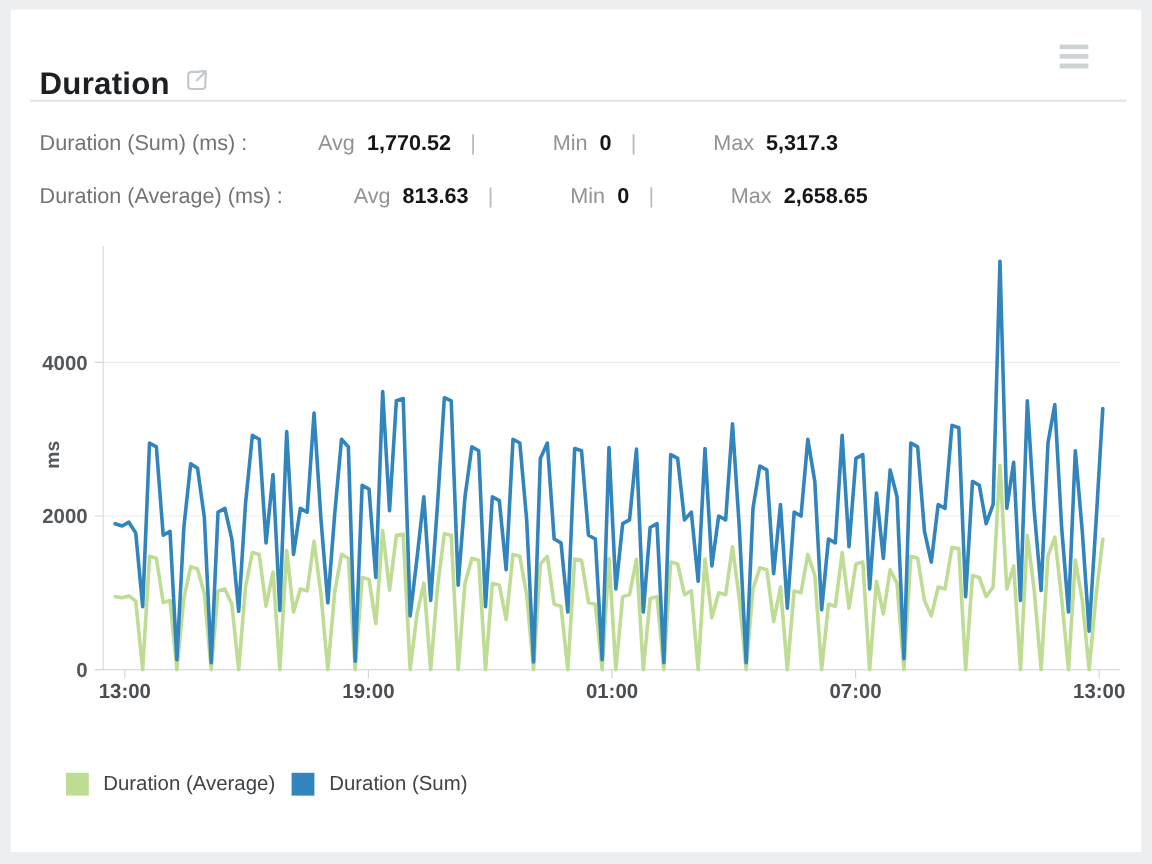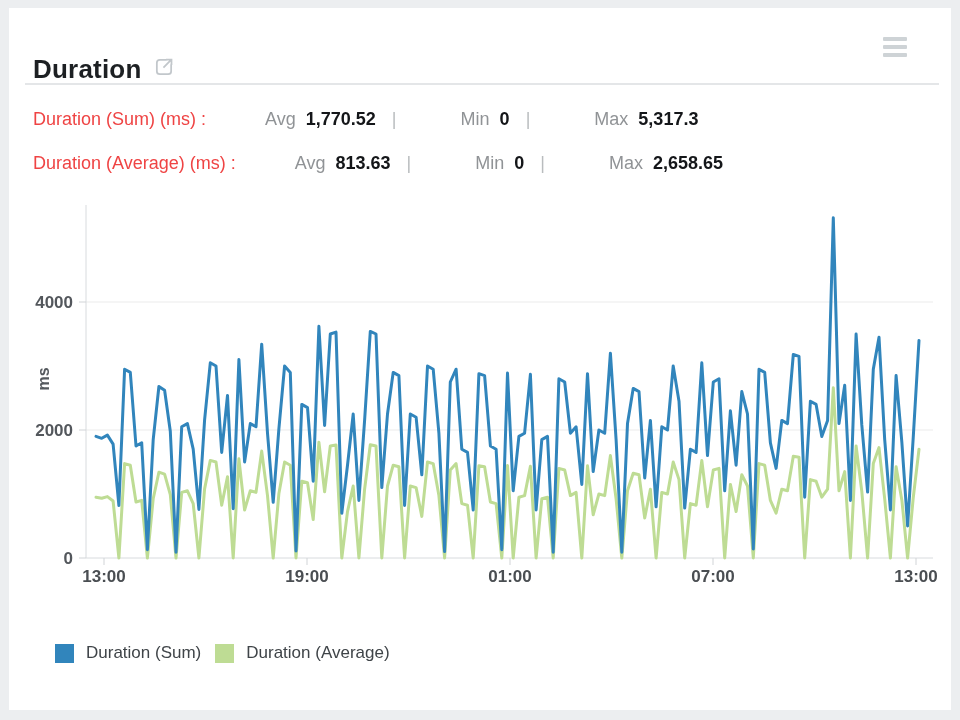--- a/index.html
+++ b/index.html
@@ -16,21 +16,21 @@
   
   .title-row{position:absolute;left:24px;top:26px;display:flex;align-items:center;gap:12px;margin-top:20px;}
   .title{font-size:26px;font-weight:700;color:#1d2023;letter-spacing:.2px;}
   .ext-icon{width:22px;height:22px;margin-top:-6px;cursor:pointer;}
   .menu-icon{position:absolute;right:44px;top:29px;width:24px;height:20px;display:flex;flex-direction:column;justify-content:space-between;cursor:pointer;}
   .menu-icon span{display:block;height:4px;border-radius:1px;background:#ced3d6;}
   .sep{position:absolute;left:16px;right:12px;top:75px;height:2px;background:#e4e6e8;border:none;margin:0;}
   
   .stats{position:absolute;left:24px;top:101px;}
   .stat-line{height:24px;margin-bottom:20px;font-size:18px;white-space:nowrap;}
-  .stat-line .metric{color:#ef4444;margin-right:6px;}
+  .stat-line .metric{color:#737373;margin-right:6px;}
   .stat-line .lbl{color:#909396;margin-right:5px;margin-left:48px;}
   .stat-line .val{color:#141619;font-weight:700;text-align:right;}
   .stat-line .pipe{color:#b9bcbe;margin:0 11px;}
   
   svg.chart{position:absolute;left:0;top:0;width:942px;height:702px;}
   .gridline{stroke:#ebebeb;stroke-width:1;}
   .axisline{stroke:#d8dbde;stroke-width:1;fill:none;}
   .tick{stroke:#d1d4d7;stroke-width:1;}
   .ytick-label{font-size:17px;font-weight:700;fill:#53575c;text-anchor:end;}
   .xtick-label{font-size:17px;font-weight:700;fill:#4a4e52;text-anchor:middle;}
@@ -111,22 +111,22 @@
       <text x="704" y="574" class="xtick-label">07:00</text>
       <line x1="907" x2="907" y1="550" y2="557" class="tick"></line>
       <text x="907" y="574" class="xtick-label">13:00</text>
       <text x="40" y="371" class="axis-unit" transform="rotate(-90 40 371)">ms</text>
       <polyline points="87.0,489.2 92.7,490.2 98.4,488.6 104.1,493.0 109.9,550.0 115.6,455.6 121.3,457.2 127.0,494.0 132.7,492.4 138.4,550.0 144.2,490.8 149.9,464.2 155.6,466.2 161.3,486.6 167.0,550.0 172.7,484.4 178.4,482.8 184.2,495.6 189.9,550.0 195.6,480.9 201.3,452.4 207.0,454.0 212.7,497.2 218.5,468.7 224.2,550.0 229.9,450.8 235.6,502.0 241.3,482.8 247.0,484.4 252.7,443.1 258.5,487.6 264.2,550.0 269.9,485.4 275.6,454.0 281.3,457.2 287.0,550.0 292.8,473.2 298.5,474.8 304.2,511.6 309.9,434.2 315.6,483.8 321.3,438.0 327.0,437.0 332.8,550.0 338.5,503.6 344.2,478.0 349.9,550.0 355.6,481.2 361.3,436.7 367.0,438.0 372.8,550.0 378.5,478.0 384.2,457.2 389.9,458.8 395.6,550.0 401.3,478.0 407.1,479.6 412.8,508.4 418.5,454.0 424.2,455.6 429.9,487.6 435.6,550.0 441.3,462.0 447.1,455.6 452.8,495.6 458.5,497.2 464.2,550.0 469.9,457.8 475.6,458.8 481.4,494.0 487.1,495.6 492.8,550.0 498.5,457.5 504.2,550.0 509.9,489.2 515.6,487.6 521.4,458.2 527.1,550.0 532.8,490.8 538.5,489.2 544.2,550.0 549.9,460.4 555.7,462.0 561.4,487.6 567.1,484.4 572.8,550.0 578.5,457.8 584.2,506.8 589.9,486.0 595.7,487.6 601.4,447.6 607.1,490.8 612.8,550.0 618.5,482.8 624.2,465.2 630.0,466.8 635.7,510.0 641.4,481.2 647.1,550.0 652.8,484.4 658.5,486.0 664.2,454.0 670.0,471.6 675.7,550.0 681.4,495.6 687.1,497.2 692.8,452.4 698.5,498.8 704.3,462.0 710.0,460.4 715.7,550.0 721.4,476.4 727.1,503.6 732.8,466.8 738.5,478.0 744.3,550.0 750.0,455.6 755.7,457.2 761.4,492.4 767.1,505.2 772.8,481.2 778.5,482.8 784.3,448.2 790.0,449.2 795.7,550.0 801.4,471.6 807.1,473.2 812.8,489.2 818.6,481.2 824.3,379.8 830.0,482.8 835.7,463.6 841.4,550.0 847.1,438.0 852.8,483.4 858.6,550.0 864.3,455.6 870.0,439.6 875.7,490.8 881.4,550.0 887.1,458.8 892.9,492.4 898.6,550.0 904.3,489.2 910.0,441.2" class="series" stroke="#bedc94"></polyline>
       <polyline points="87.0,428.4 92.7,430.3 98.4,427.1 104.1,436.1 109.9,497.5 115.6,361.2 121.3,364.4 127.0,438.0 132.7,434.8 138.4,541.7 144.2,431.6 149.9,378.5 155.6,382.3 161.3,423.3 167.0,544.2 172.7,418.8 178.4,415.6 184.2,441.2 189.9,501.4 195.6,411.8 201.3,354.8 207.0,358.0 212.7,444.4 218.5,387.4 224.2,500.7 229.9,351.6 235.6,454.0 241.3,415.6 247.0,418.8 252.7,336.2 258.5,425.2 264.2,494.3 269.9,420.7 275.6,358.0 281.3,364.4 287.0,543.0 292.8,396.4 298.5,399.6 304.2,473.2 309.9,318.3 315.6,417.5 321.3,326.0 327.0,324.1 332.8,505.2 338.5,457.2 344.2,406.0 349.9,492.4 355.6,412.4 361.3,323.4 367.0,326.0 372.8,479.6 378.5,406.0 384.2,364.4 389.9,367.6 395.6,497.5 401.3,406.0 407.1,409.2 412.8,466.8 418.5,358.0 424.2,361.2 429.9,425.2 435.6,543.6 441.3,374.0 447.1,361.2 452.8,441.2 458.5,444.4 464.2,502.0 469.9,365.7 475.6,367.6 481.4,438.0 487.1,441.2 492.8,541.7 498.5,365.0 504.2,482.8 509.9,428.4 515.6,425.2 521.4,366.3 527.1,502.0 532.8,431.6 538.5,428.4 544.2,544.2 549.9,370.8 555.7,374.0 561.4,425.2 567.1,418.8 572.8,476.4 578.5,365.7 584.2,463.6 589.9,422.0 595.7,425.2 601.4,345.2 607.1,431.6 612.8,544.2 618.5,415.6 624.2,380.4 630.0,383.6 635.7,470.0 641.4,412.4 647.1,498.8 652.8,418.8 658.5,422.0 664.2,358.0 670.0,393.2 675.7,500.1 681.4,441.2 687.1,444.4 692.8,354.8 698.5,447.6 704.3,374.0 710.0,370.8 715.7,482.8 721.4,402.8 727.1,457.2 732.8,383.6 738.5,406.0 744.3,541.0 750.0,361.2 755.7,364.4 761.4,434.8 767.1,460.4 772.8,412.4 778.5,415.6 784.3,346.5 790.0,348.4 795.7,489.2 801.4,393.2 807.1,396.4 812.8,428.4 818.6,412.4 824.3,209.7 830.0,415.6 835.7,377.2 841.4,492.4 847.1,326.0 852.8,416.9 858.6,484.1 864.3,361.2 870.0,329.2 875.7,431.6 881.4,502.0 887.1,367.6 892.9,434.8 898.6,518.0 904.3,428.4 910.0,332.4" class="series" stroke="#3185bc"></polyline>
     </svg>
 
   <div class="legend">
     <div class="legend-item">
+      <span class="swatch swatch-avg"></span>
+      <span class="legend-label">Duration (Average)</span>
+    </div>
+    <div class="legend-item">
       <span class="swatch swatch-sum"></span>
       <span class="legend-label">Duration (Sum)</span>
-    </div>
-    <div class="legend-item">
-      <span class="swatch swatch-avg"></span>
-      <span class="legend-label">Duration (Average)</span>
     </div>
   </div>
 
 </div>
 
 </body></html>

